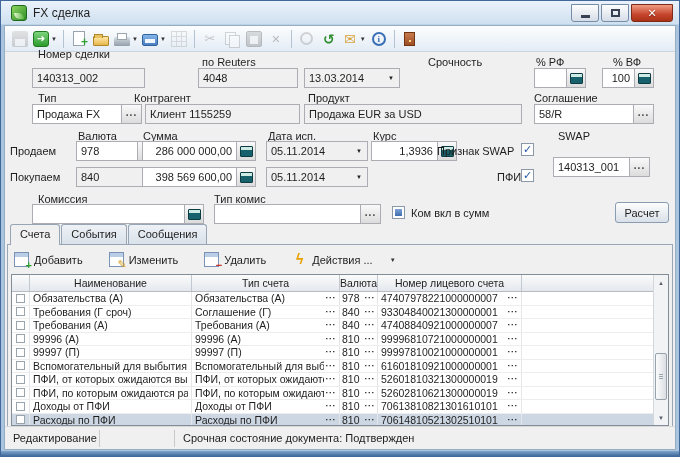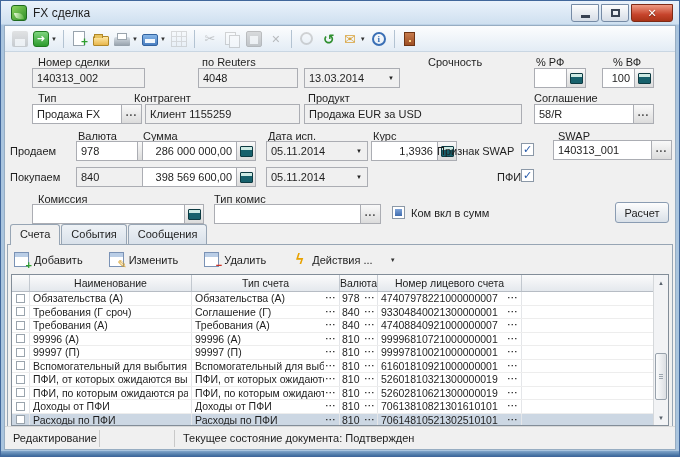--- a/index.html
+++ b/index.html
@@ -219,21 +219,21 @@
         </span>
         <span class="tbtn">
           <span class="ticon i-info">i</span>
         </span>
         <span class="tsep"></span>
         <span class="tbtn">
           <span class="ticon i-exit"></span>
         </span>
       </div>
 
-    <span class="lbl" style="left:33px;top:30px">Номер сделки</span>
+    <span class="lbl" style="left:33px;top:22px">Номер сделки</span>
     <span class="lbl" style="left:197px;top:30px">по Reuters</span>
     <span class="lbl" style="left:303px;top:42px">Дата закл</span>
     <span class="lbl" style="left:423px;top:30px">Срочность</span>
     <span class="lbl" style="left:531px;top:30px">% РФ</span>
     <span class="lbl" style="left:608px;top:30px">% ВФ</span>
 
     <div class="field ro" style="left:27px;top:42px;width:113px">
       <span class="val">140313_002</span>
       </div>
     <div class="field ro" style="left:193px;top:42px;width:100px">
@@ -298,21 +298,21 @@
       <span class="ddbtn">▼</span>
       </div>
     <div class="field" style="left:366px;top:115px;width:86px">
       <span class="val num">1,3936</span>
       <span class="fbtn calcbtn">
           <span class="calc-ico"></span>
         </span>
       </div>
     <span class="lbl" style="left:432px;top:119px">Признак SWAP</span>
     <span class="cb" style="left:516px;top:117px">✓</span>
-    <div class="field" style="left:548px;top:114px;width:119px">
+    <div class="field" style="left:548px;top:131px;width:97px">
       <span class="val">140313_001</span>
       <span class="fbtn">...</span>
       </div>
 
     <span class="lbl" style="left:5px;top:145px">Покупаем</span>
     <div class="field ro" style="left:71px;top:141px;width:82px">
       <span class="val">840</span>
       </div>
     <div class="field" style="left:137px;top:141px;width:114px">
       <span class="val num">398 569 600,00</span>
@@ -588,16 +588,16 @@
           <span class="sarrow up">▲</span>
           <span class="sthumb"></span>
           <span class="sarrow down">▼</span>
         </div>
       </div>
     </div>
 
     <div class="statusbar">
       <span class="ssec s1">Редактирование</span>
       <span class="ssec s2"></span>
-      <span class="ssec s3">Текущее состояние документа: Подтвержден</span>
+      <span class="ssec s3">Срочная состояние документа: Подтвержден</span>
     </div>
   </div>
 </div>
 
 </body></html>

